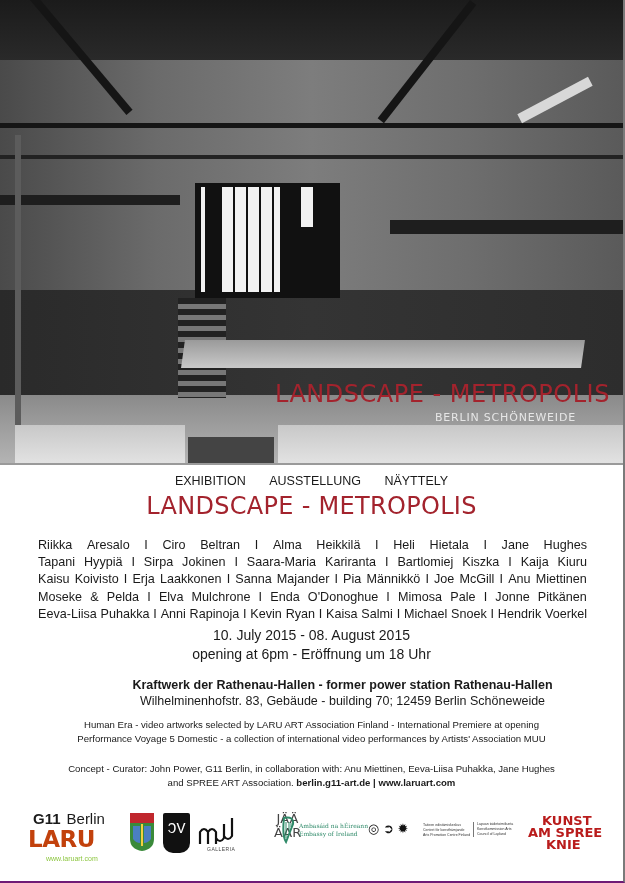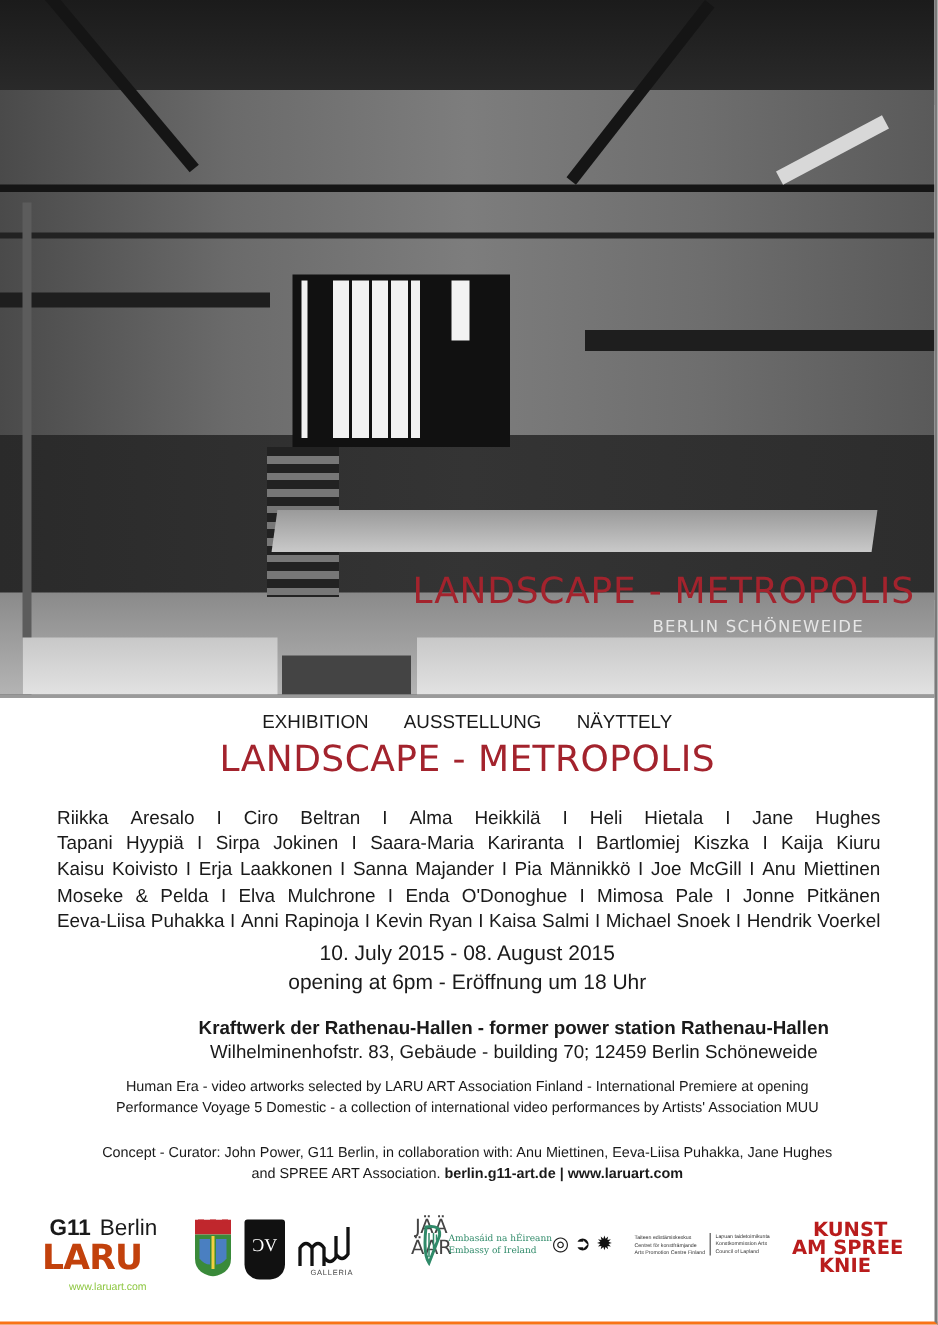--- a/index.html
+++ b/index.html
@@ -1,17 +1,17 @@
 <!DOCTYPE html>
 <html><head>
 <meta charset="utf-8">
 <style>
   html, body { margin:0; padding:0; background:#ffffff; }
   body { width:625px; height:883px; overflow:hidden; position:relative; font-family:"Liberation Sans", sans-serif; color:#1a1a1a; }
-  .poster { position:absolute; left:0; top:0; width:623px; height:881px; border-right:2px solid #7a7a7a; border-bottom:2px solid #f97316; background:#fff; overflow:hidden; }
+  .poster { position:absolute; left:0; top:0; width:623px; height:881px; border-right:2px solid #7a7a7a; border-bottom:2px solid #701a75; background:#fff; overflow:hidden; }
 
   
   .photo { position:absolute; left:0; top:0; width:623px; height:463px; background:#3a3a3a; overflow:hidden; border-bottom:2px solid #9a9a9a; }
   .photo .ceiling { position:absolute; left:0; top:0; width:623px; height:70px; background:linear-gradient(#1b1b1b,#2c2c2c); }
   .photo .wall-up { position:absolute; left:0; top:60px; width:623px; height:230px; background:linear-gradient(90deg,#4a4a4a 0%,#6b6b6b 25%,#7d7d7d 50%,#6e6e6e 75%,#5a5a5a 100%); }
   .photo .wall-low { position:absolute; left:0; top:290px; width:623px; height:110px; background:linear-gradient(90deg,#2a2a2a,#343434 50%,#2d2d2d); }
   .photo .floor { position:absolute; left:0; top:395px; width:623px; height:70px; background:linear-gradient(#8a8a8a,#b5b5b5); }
   .photo .platform { position:absolute; left:183px; top:340px; width:400px; height:28px; background:linear-gradient(#9a9a9a,#c9c9c9); transform:skewX(-8deg); }
   .photo .beam { position:absolute; background:#151515; }
   .photo .window { position:absolute; left:195px; top:183px; width:145px; height:115px; background:#111; }
@@ -35,21 +35,21 @@
   .credits { position:absolute; top:762px; left:0; width:623px; text-align:center; font-size:9.6px; line-height:14px; }
   .credits .b { font-weight:bold; }
 
   
   .logo { position:absolute; }
   .g11 { left:33px; top:810px; font-size:15px; font-weight:bold; }
   .g11 .city { font-weight:normal; margin-left:6px; }
   .laru { left:28px; top:826px; font-size:23px; font-weight:bold; color:#c2410c; letter-spacing:-0.5px; font-family:"DejaVu Sans", sans-serif; }
   .laru-url { left:46px; top:855px; font-size:7px; color:#8cc63f; }
   .crest { left:129px; top:813px; width:26px; height:38px; }
-  .lv { left:163px; top:813px; width:27px; height:40px; background:#111; border-radius:2px 2px 10px 10px; color:#fff; font-family:Liberation Serif, serif; font-size:12px; text-align:center; line-height:34px; }
+  .lv { left:163px; top:813px; width:27px; height:40px; background:#111; border-radius:2px 2px 10px 10px; color:#fff; font-family:Liberation Mono, monospace; font-size:15px; text-align:center; line-height:34px; }
   .muu { left:198px; top:816px; width:38px; height:30px; }
   .muu-lbl { left:207px; top:846px; font-size:5px; color:#444; letter-spacing:0.5px; }
   .jaa { left:238px; top:812px; width:27px; font-size:13px; color:#444; line-height:14px; text-align:center; font-family:"DejaVu Sans", sans-serif;margin-left:36px; }
   .harp { left:281px; top:816px; width:14px; height:28px; }
   .embassy { left:299px; top:822px; font-size:6px; line-height:8px; color:#2f8a69; font-family:"DejaVu Serif", serif; }
   .sym { left:368px; top:822px; font-size:13px; line-height:14px; color:#111; }
   .kaupunki { left:423px; top:823px; font-size:3.5px; line-height:5px; color:#333; width:48px; }
   .taike { left:473px; top:822px; font-size:3.5px; line-height:5px; color:#333; width:42px; border-left:1px solid #777; padding-left:3px; }
   .kunst { left:528px; top:815px; font-size:13px; line-height:12px; font-weight:bold; color:#b91c1c; font-family:"DejaVu Sans", sans-serif; }
 </style>

